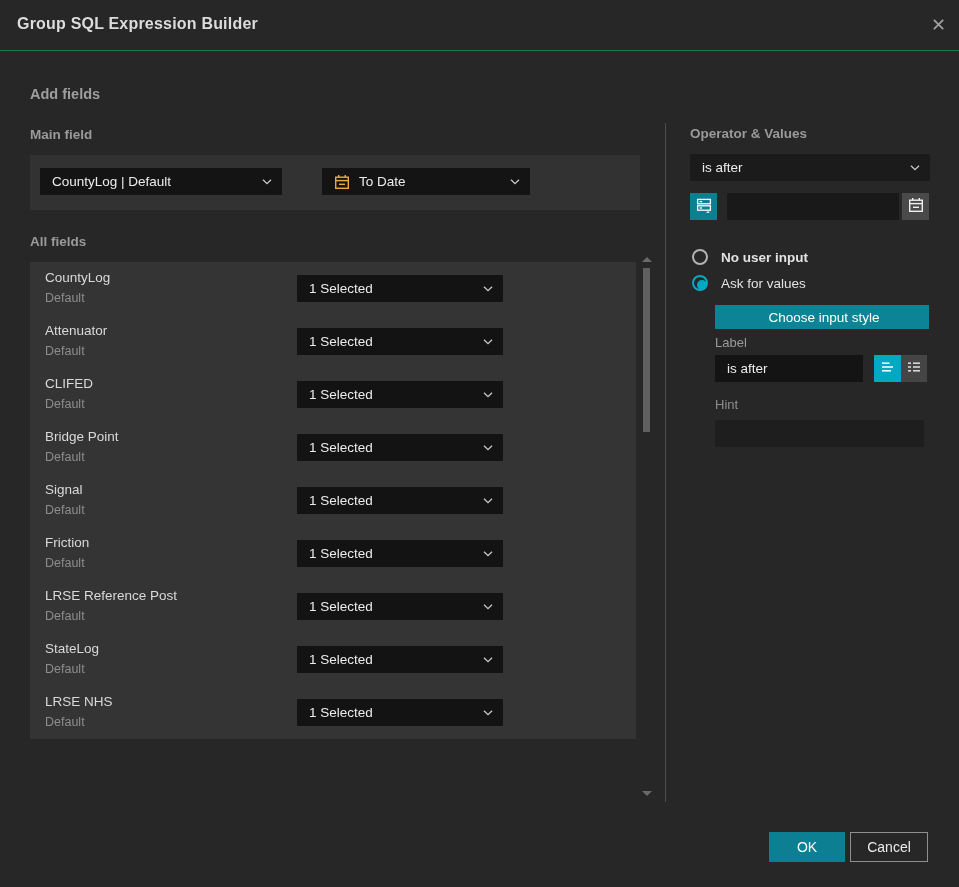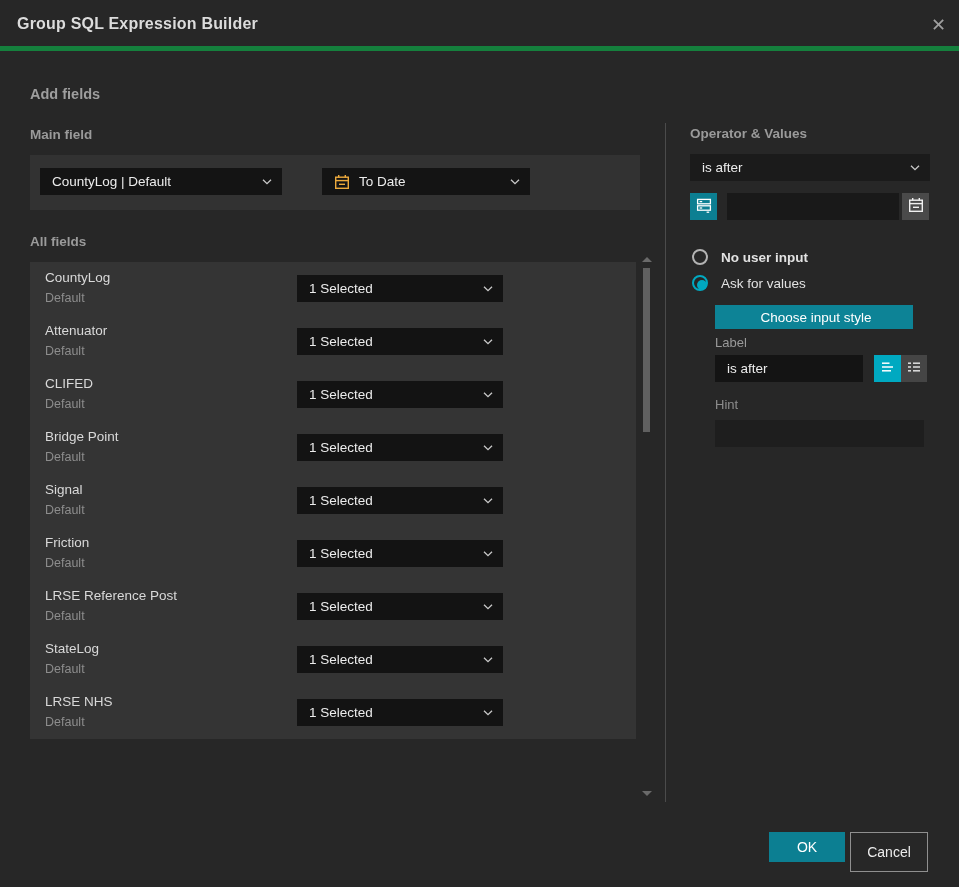--- a/index.html
+++ b/index.html
@@ -2,21 +2,21 @@
 <html><head>
 <meta charset="utf-8">
 <style>
   html,body{margin:0;padding:0;background:#272727;}
   *{box-sizing:border-box;}
   .dialog{
     position:relative;width:959px;height:887px;background:#272727;
     font-family:"Liberation Sans", sans-serif;color:#e6e6e6;overflow:hidden;
   }
   
-  .titlebar{position:absolute;left:0;top:0;width:959px;height:51px;border-bottom:5px solid #15803d;}
+  .titlebar{position:absolute;left:0;top:0;width:959px;height:51px;border-bottom:1px solid #15803d;}
   .title{position:absolute;left:17px;top:15px;font-size:16px;font-weight:700;color:#dcdcdc;letter-spacing:.2px;}
   .close{position:absolute;right:13px;top:14px;font-size:18px;color:#9f9f9f;cursor:pointer;line-height:22px;font-weight:400;}
   
   .h-big{position:absolute;left:30px;top:86px;font-size:14.5px;font-weight:700;color:#9e9e9e;}
   .h-sec{position:absolute;font-size:13.5px;font-weight:700;color:#9a9a9a;}
   .h-mainfield{left:30px;top:127px;}
   .h-allfields{left:30px;top:234px;}
   .h-operator{left:690px;top:126px;}
   
   .sel{position:absolute;height:27px;background:#141414;display:flex;align-items:center;
@@ -50,35 +50,35 @@
   .btn-fieldvals{left:690px;top:193px;background:#0c7f92;}
   .val-input{left:727px;top:193px;width:172px;background:#191919;}
   .btn-cal{left:902px;top:193px;background:#4a4a4a;}
   .radio-row{position:absolute;left:692px;display:flex;align-items:center;gap:13px;cursor:pointer;}
   .radio-row.r1{top:249px;font-weight:bold;}
   .radio-row.r2{top:275px;}
   .radio{width:16px;height:16px;border-radius:50%;border:2px solid #b3b3b3;background:transparent;flex:0 0 auto;}
   .radio.on{border-color:#00a9c1;position:relative;}
   .radio.on::after{content:"";position:absolute;left:3px;top:3px;width:10px;height:10px;border-radius:50%;background:#00a9c1;}
   .radio-label{font-size:13.5px;color:#e2e2e2;}
-  .btn-choose{position:absolute;left:715px;top:305px;width:198px;height:24px;background:#0d8396;border:none;
+  .btn-choose{position:absolute;left:715px;top:305px;width:214px;height:24px;background:#0d8396;border:none;
               color:#fff;font-size:13.5px;font-family:"Liberation Sans",sans-serif;cursor:pointer;
               display:flex;align-items:center;justify-content:center;padding-left:10px;}
   .cap{position:absolute;font-size:13px;color:#9a9a9a;}
   .cap-label{left:715px;top:335px;}
   .cap-hint{left:715px;top:397px;color:#8d8d8d;}
   .label-input{left:715px;top:355px;width:148px;background:#141414;}
   .tgl{position:absolute;top:355px;width:27px;height:27px;display:flex;align-items:center;justify-content:center;cursor:pointer;}
   .tgl-text{left:874px;background:#00a9c1;}
   .tgl-list{left:901px;width:26px;background:#454545;}
   .hint-input{left:715px;top:420px;width:209px;background:#1e1e1e;}
   
   .btn-ok{position:absolute;left:769px;top:832px;width:76px;height:30px;background:#0c7f92;border:none;
           color:#fff;font-size:14px;font-family:Liberation Sans, sans-serif;cursor:pointer;}
-  .btn-cancel{position:absolute;left:850px;top:832px;width:78px;height:40px;background:transparent;
+  .btn-cancel{position:absolute;left:850px;top:832px;width:78px;height:30px;background:transparent;
           border:1px solid #8f8f8f;color:#ececec;font-size:14px;font-family:"Liberation Sans",sans-serif;cursor:pointer;}
 </style>
 </head>
 <body>
 
 <div class="dialog">
 
   <div class="titlebar">
     <span class="title">Group SQL Expression Builder</span>
     <span class="close">✕</span>

